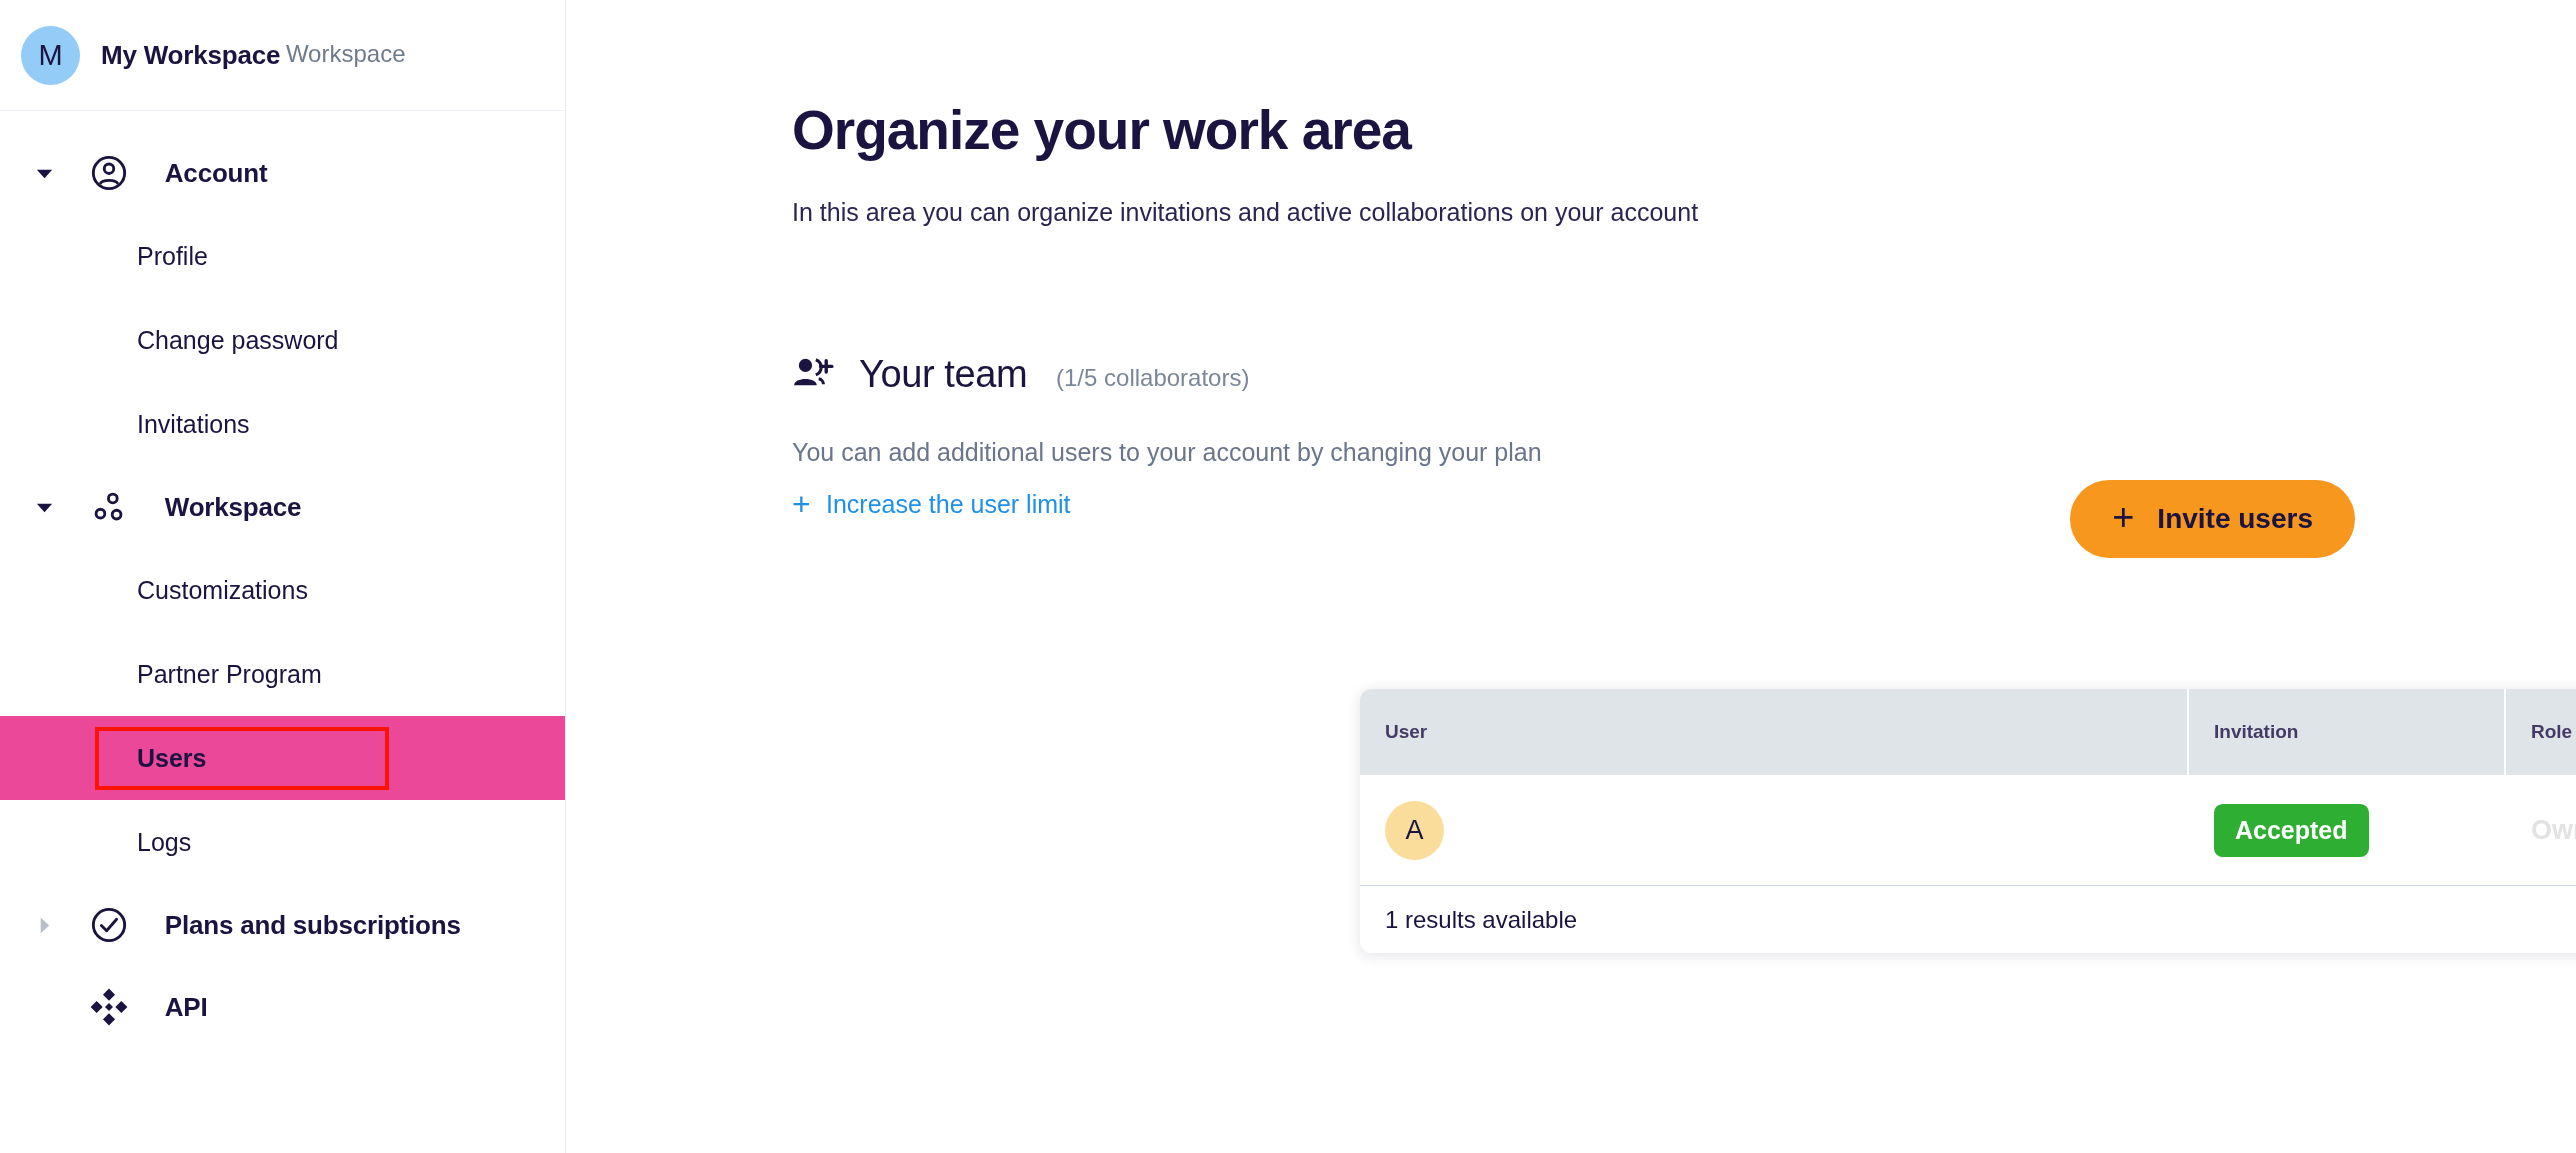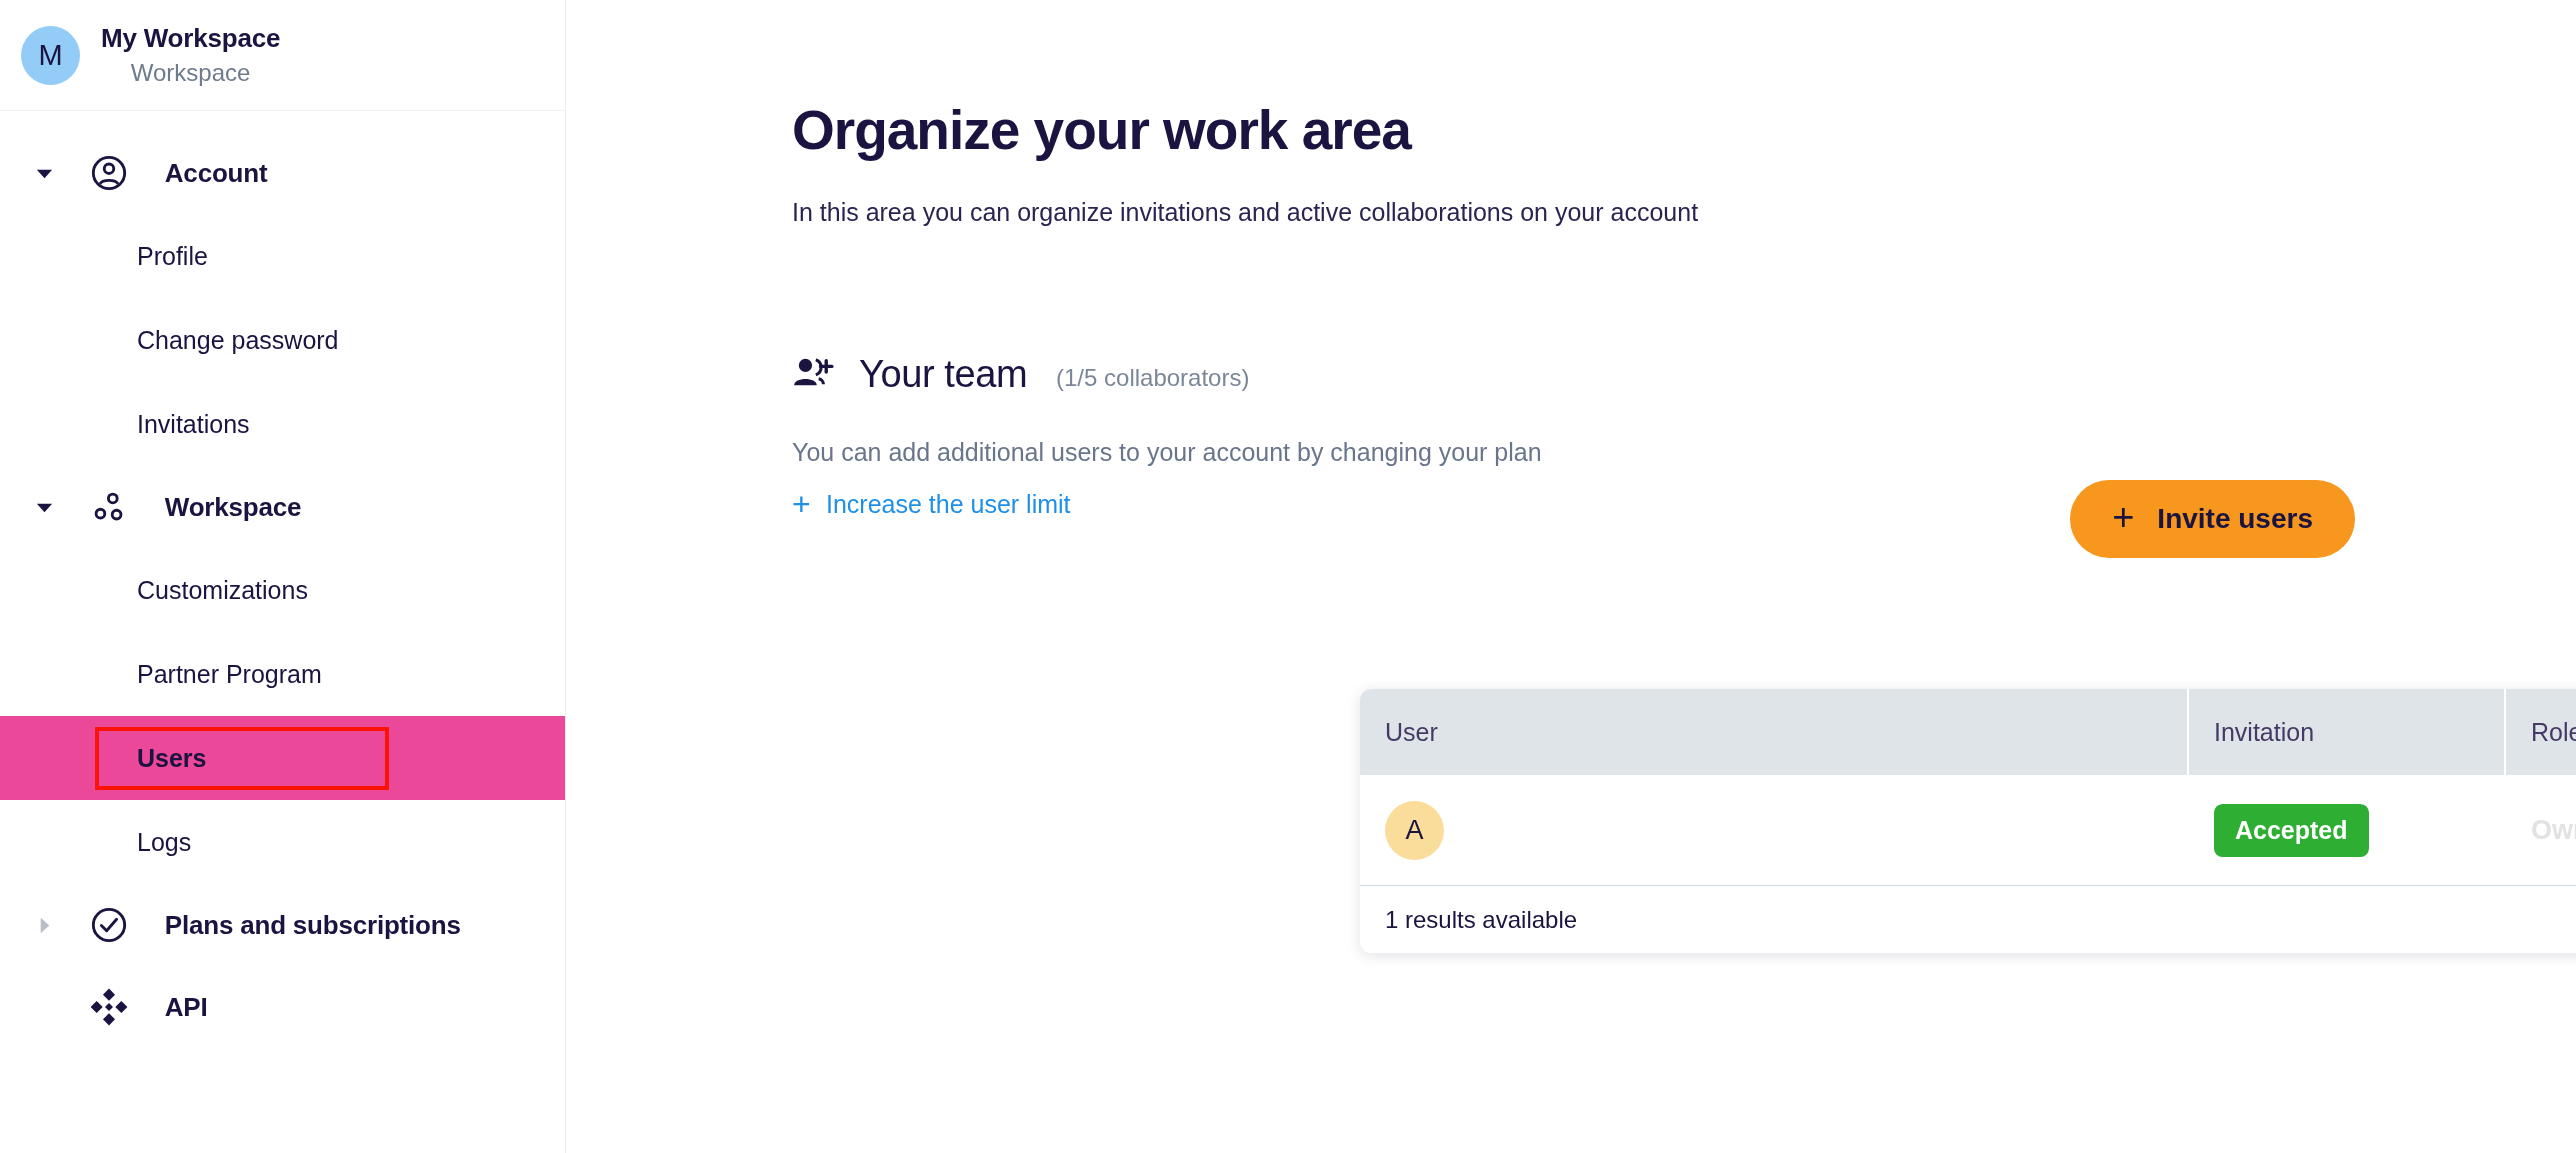--- a/index.html
+++ b/index.html
@@ -45,21 +45,21 @@
     background: #94ccf8;
     color: #1b1340;
     display: flex;
     align-items: center;
     justify-content: center;
     font-size: 29px;
     font-weight: 400;
     flex-shrink: 0;
   }
 
-  .ws-text { display: flex; flex-direction: column; gap: 5.7px; text-align: center; }
+  .ws-text { display: flex; flex-direction: row; gap: 5.7px; text-align: center; }
   .ws-name { font-size: 26px; font-weight: 700; color: #1b1340; letter-spacing: -0.2px; }
   .ws-sub  { font-size: 24px; font-weight: 400; color: #6e7b8c; }
 
   .nav { padding-top: 21px; }
 
   .nav-group {
     display: flex;
     align-items: center;
     gap: 32px;
     height: 82px;
@@ -207,22 +207,22 @@
   }
 
   .thead {
     display: flex;
     background: #dfe4e9;
     height: 86px;
   }
   .th {
     display: flex;
     align-items: center;
-    font-size: 25px;
-    font-weight: 400;
+    font-size: 19px;
+    font-weight: 700;
     color: #453a66;
     padding-left: 25px;
     border-right: 2.9px solid #ffffff;
   }
   .th:last-child { border-right: none; }
   .col-user   { width: 829px; }
   .col-invite { width: 317px; }
   .col-role   { width: 370px; }
 
   .trow {

